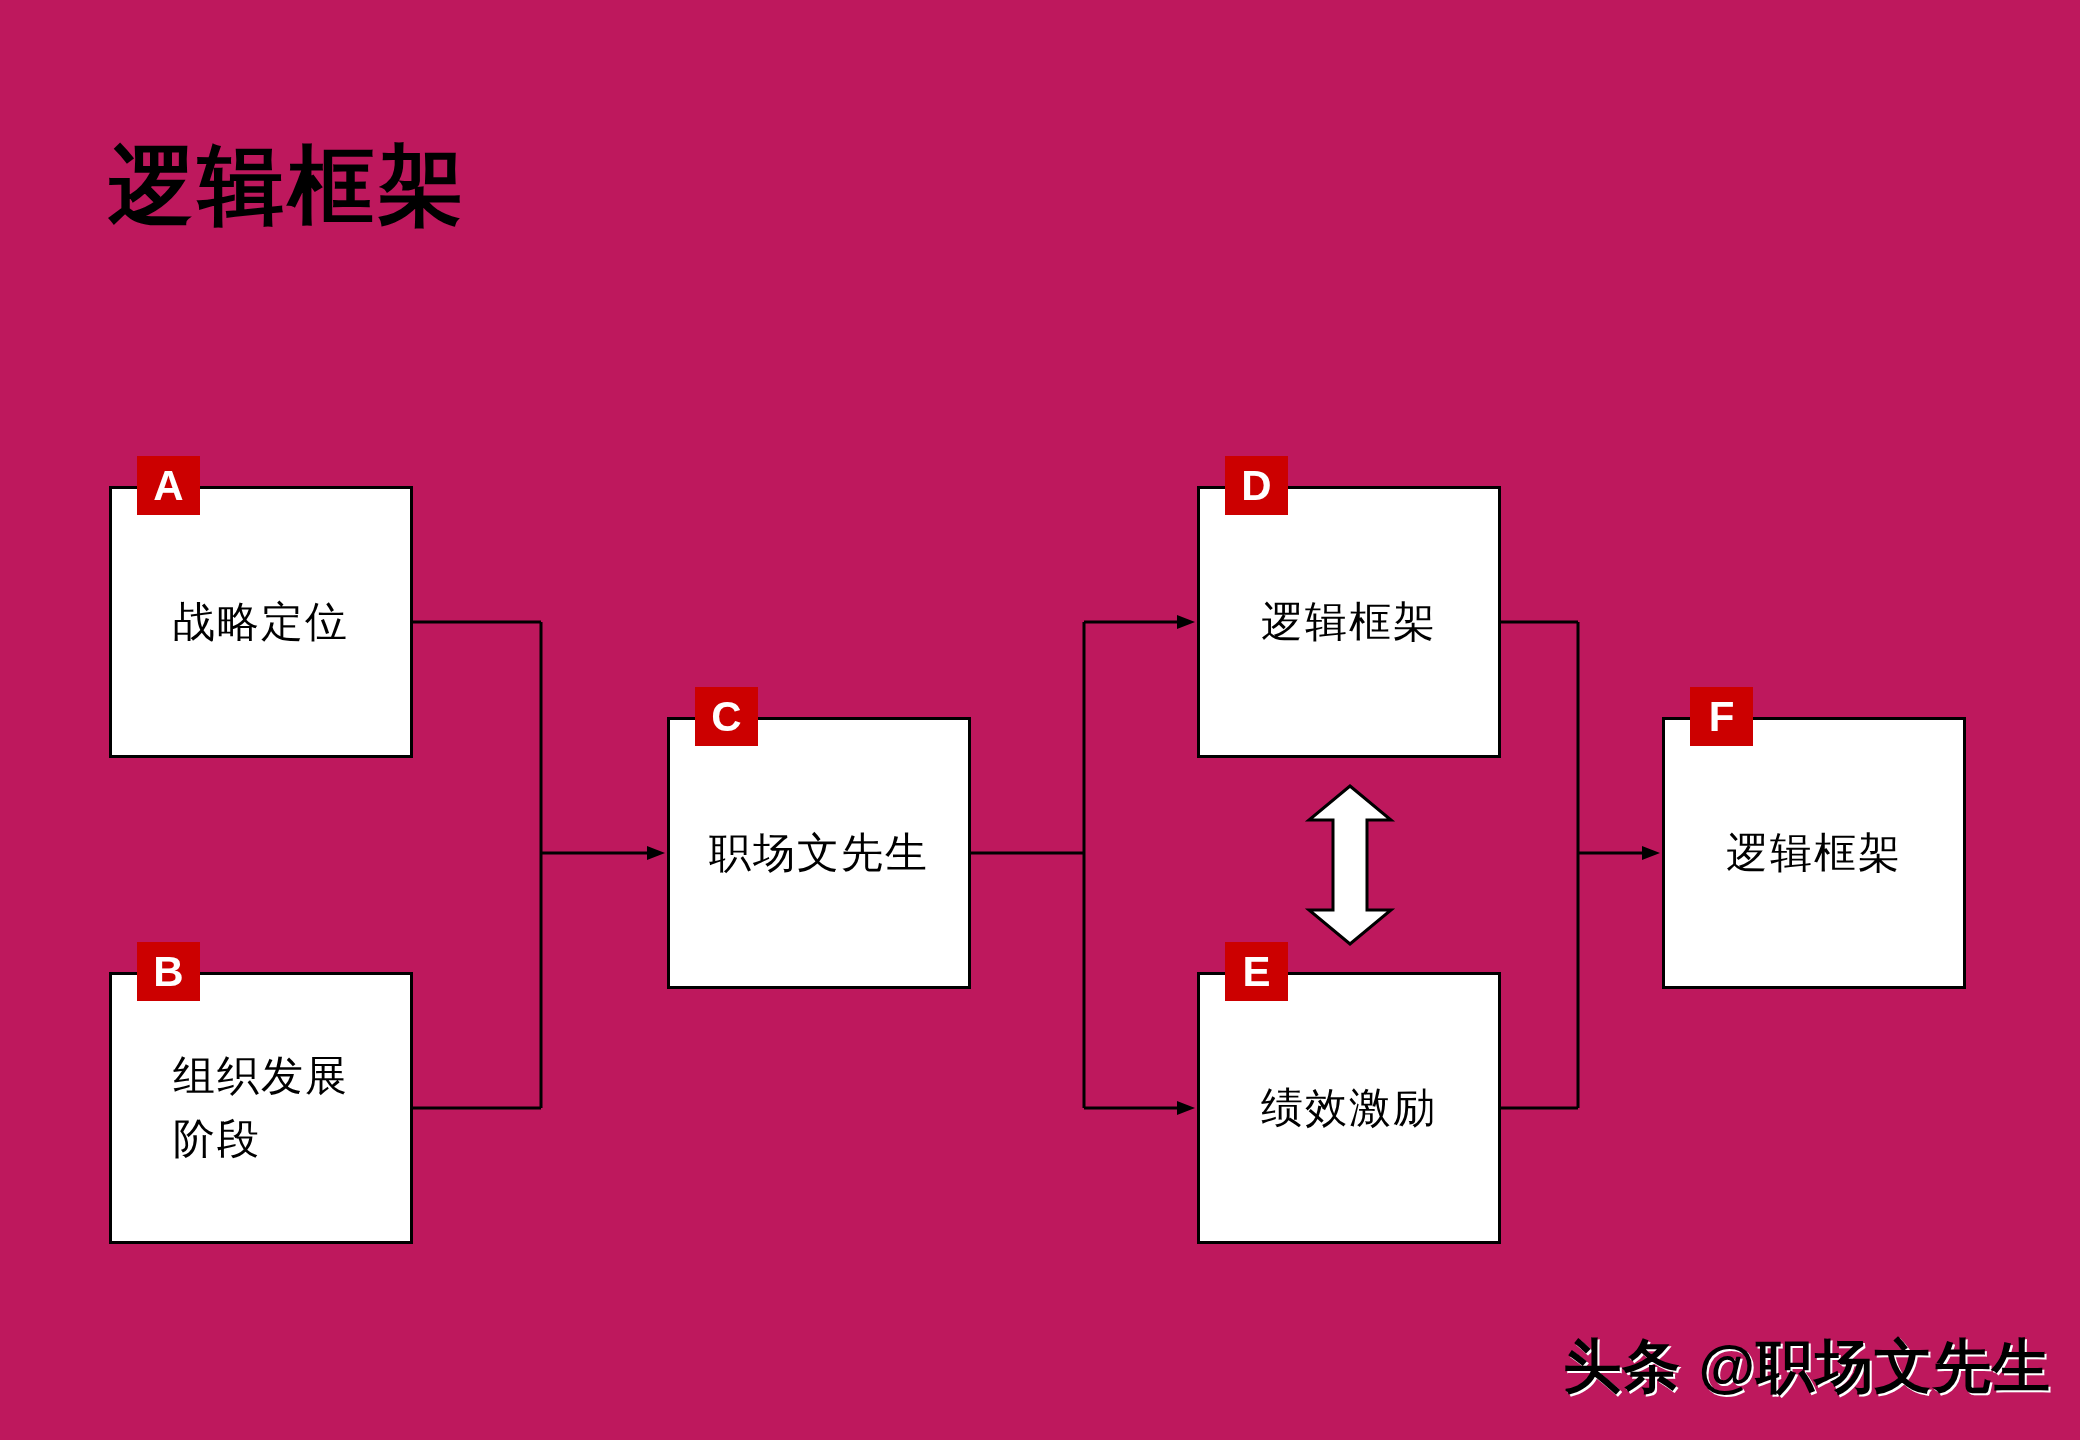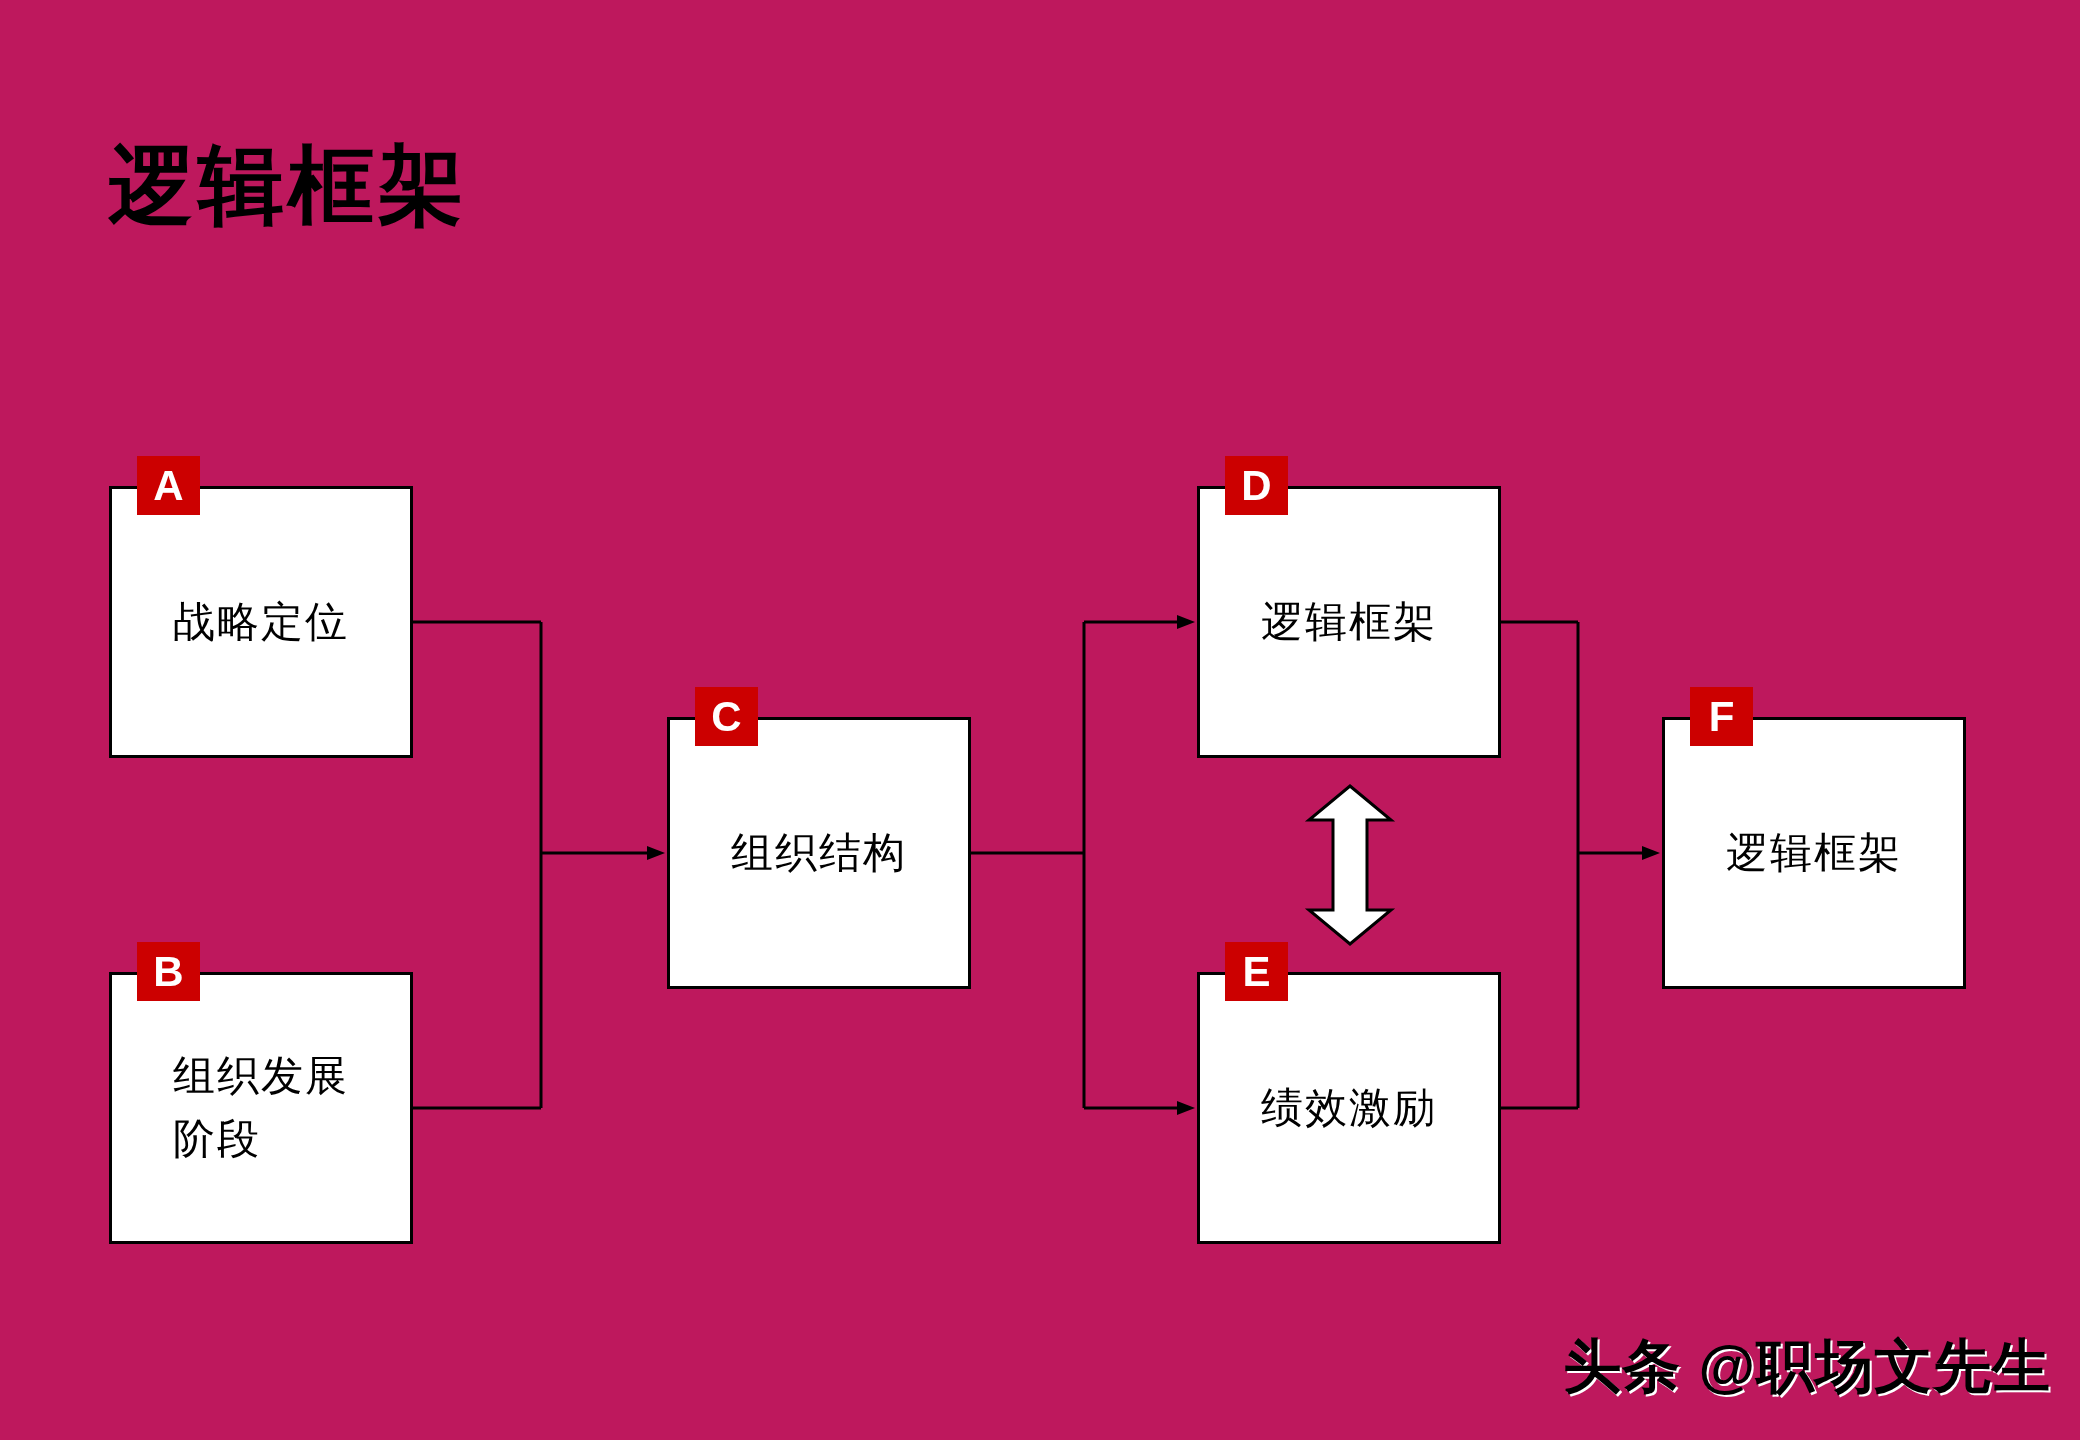--- a/index.html
+++ b/index.html
@@ -141,21 +141,21 @@
   </div>
 
   <div class="node node-b">
     <span class="badge">B</span>
     <span class="node-label">组织发展
 阶段</span>
   </div>
 
   <div class="node node-c">
     <span class="badge">C</span>
-    <span class="node-label">组织结构</span>
+    <span class="node-label">职场文先生</span>
   </div>
 
   <div class="node node-d">
     <span class="badge">D</span>
     <span class="node-label">逻辑框架</span>
   </div>
 
   <div class="node node-e">
     <span class="badge">E</span>
     <span class="node-label">绩效激励</span>

